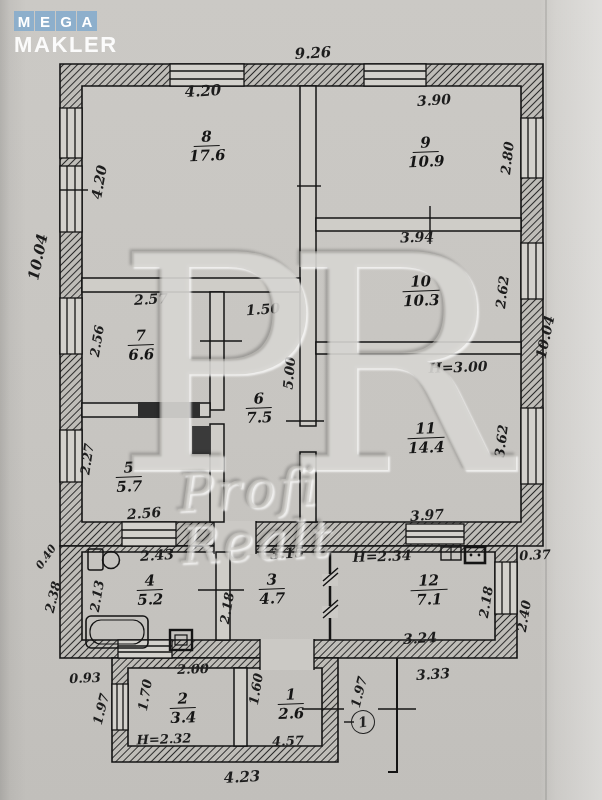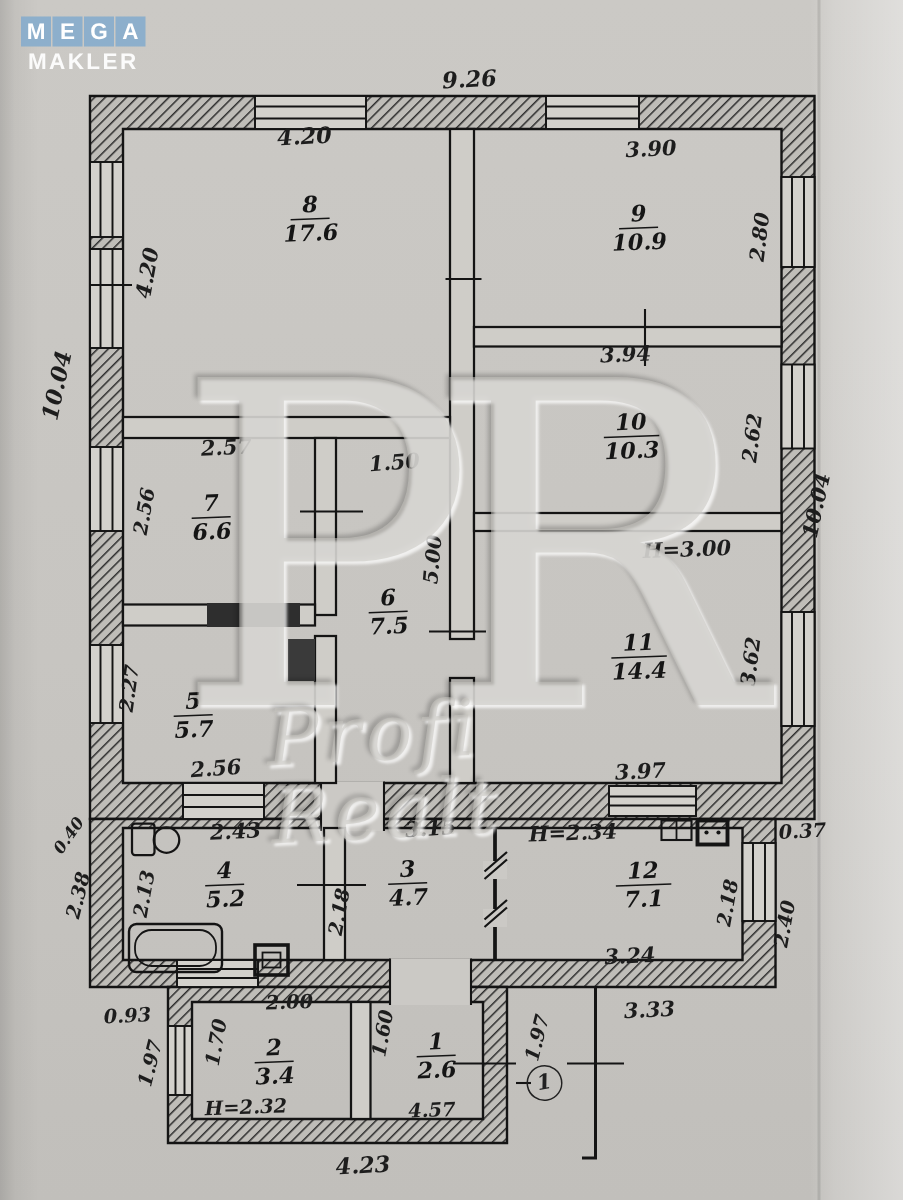--- a/index.html
+++ b/index.html
@@ -36,21 +36,21 @@
   #logo{position:absolute;left:14px;top:11px;z-index:6;}
   #logo-row{display:flex;gap:1px;}
   .logo-box{
     width:20px;height:20px;background:rgba(130,170,205,0.85);
     color:#fff;font-family:"Liberation Sans",sans-serif;font-weight:bold;font-size:15px;
     display:flex;align-items:center;justify-content:center;
   }
   #logo-word{
     margin-top:3px;color:rgba(255,255,255,0.92);
     font-family:"Liberation Sans",sans-serif;font-weight:bold;
-    font-size:15px;letter-spacing:1.6px;line-height:1;text-align:center;
+    font-size:22px;letter-spacing:1.6px;line-height:1;
   }
   .wm{
     position:absolute;z-index:5;pointer-events:none;
     color:rgba(198,196,192,0.55);
     text-shadow:2px 2px 2px rgba(255,255,255,0.75), -2px -2px 3px rgba(0,0,0,0.22);
   }
   #wm-mono{
     left:312px;top:367px;transform:translate(-50%,-50%);
     font-size:300px;letter-spacing:-34px;padding-right:34px;line-height:1;
   }

